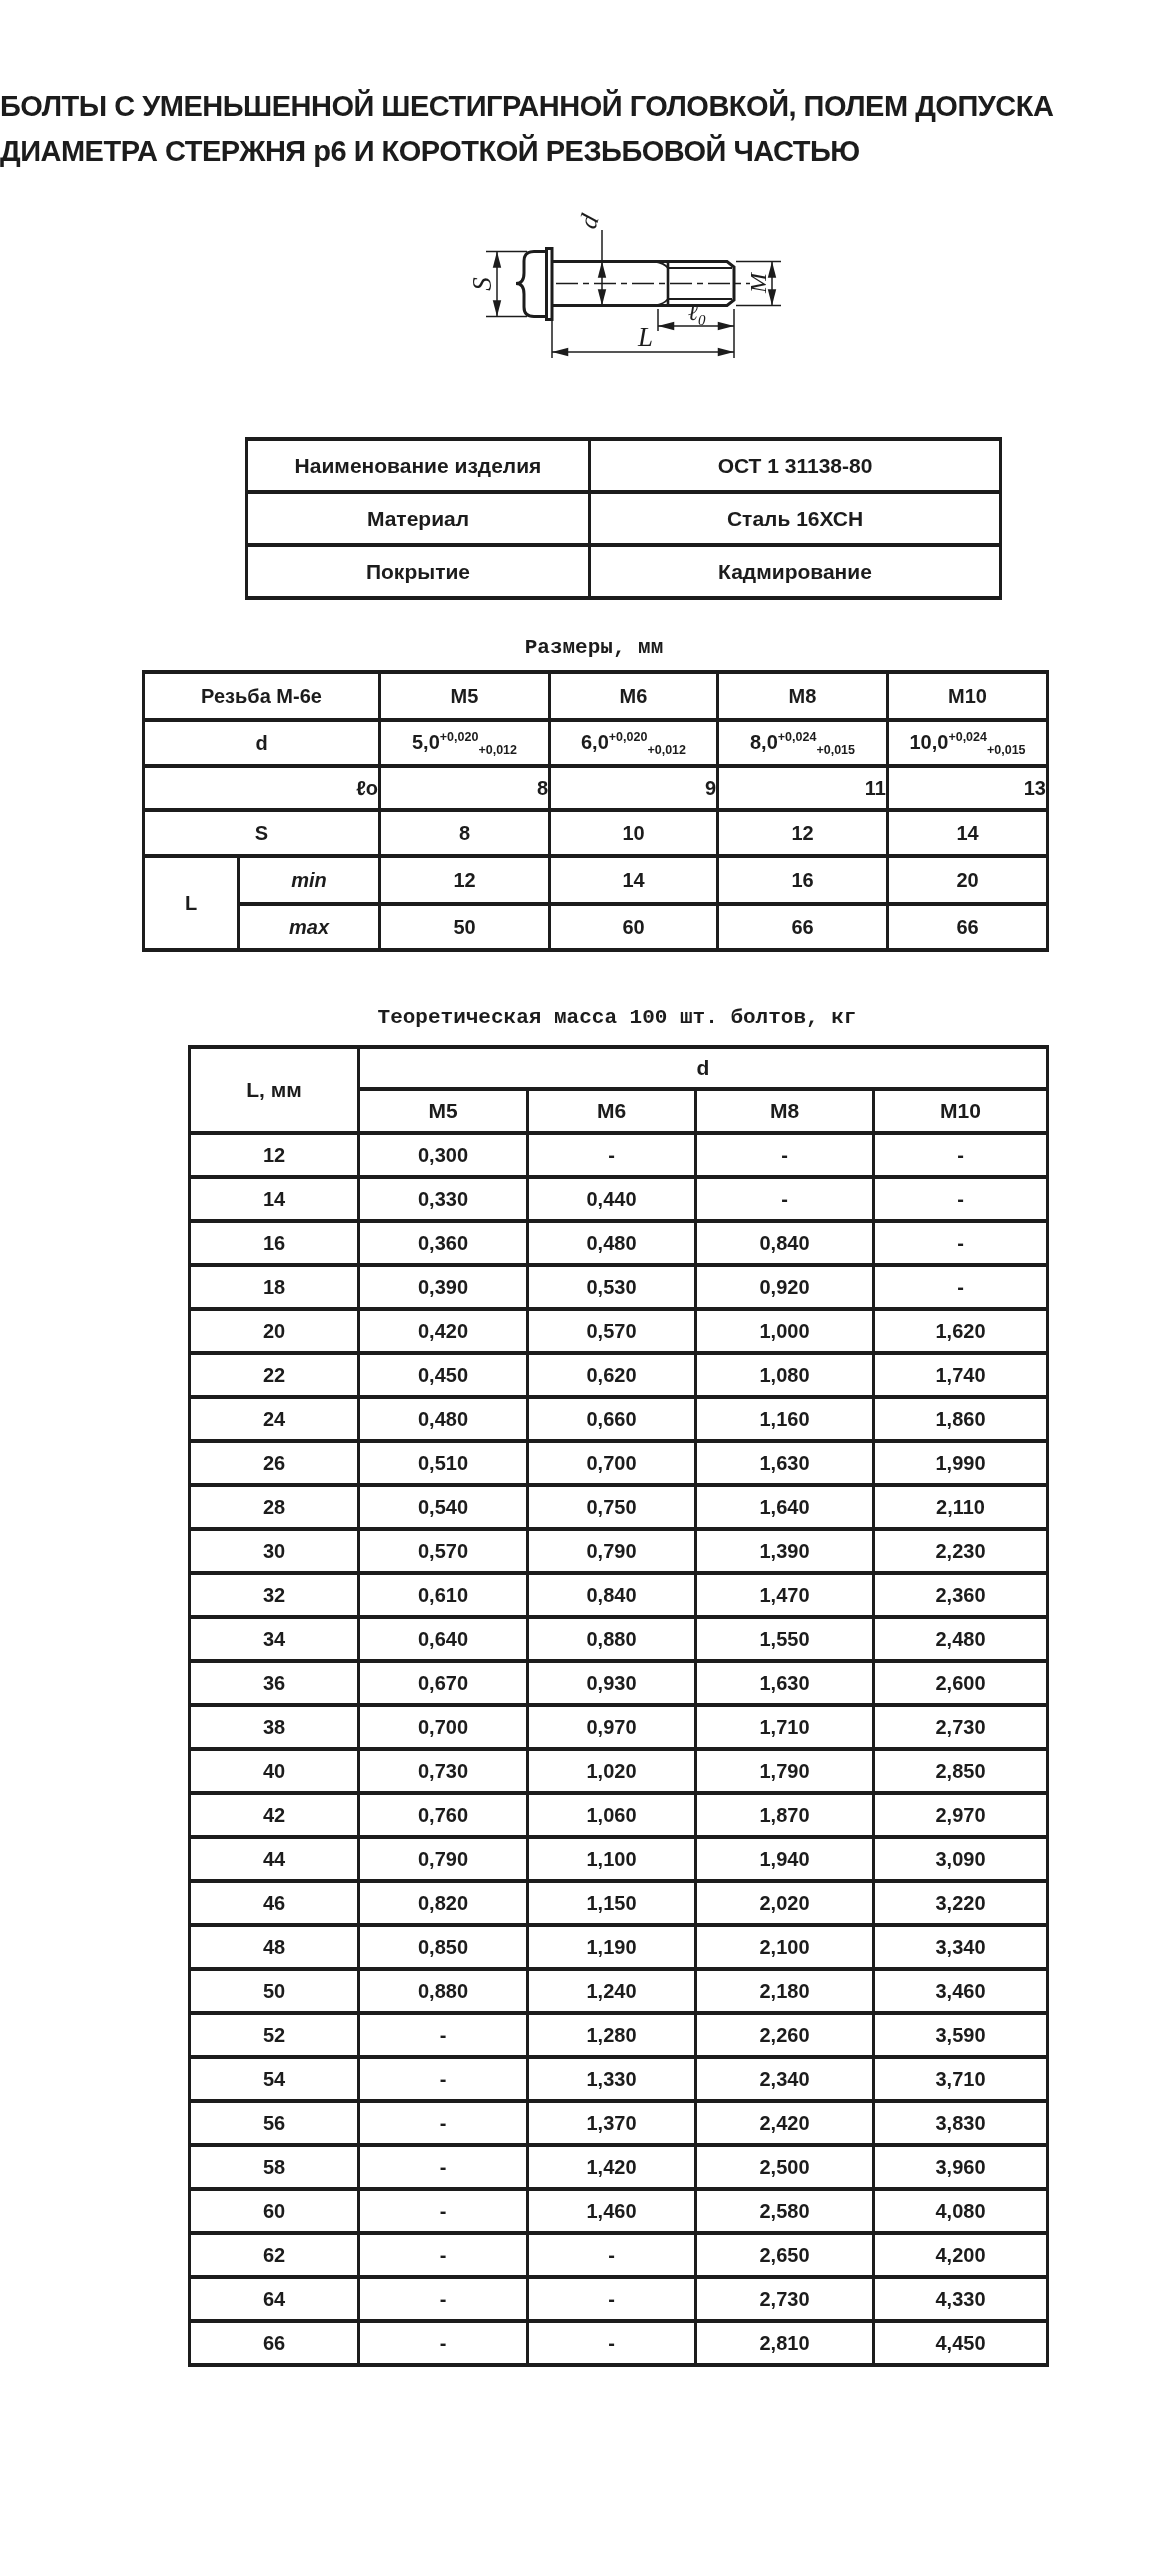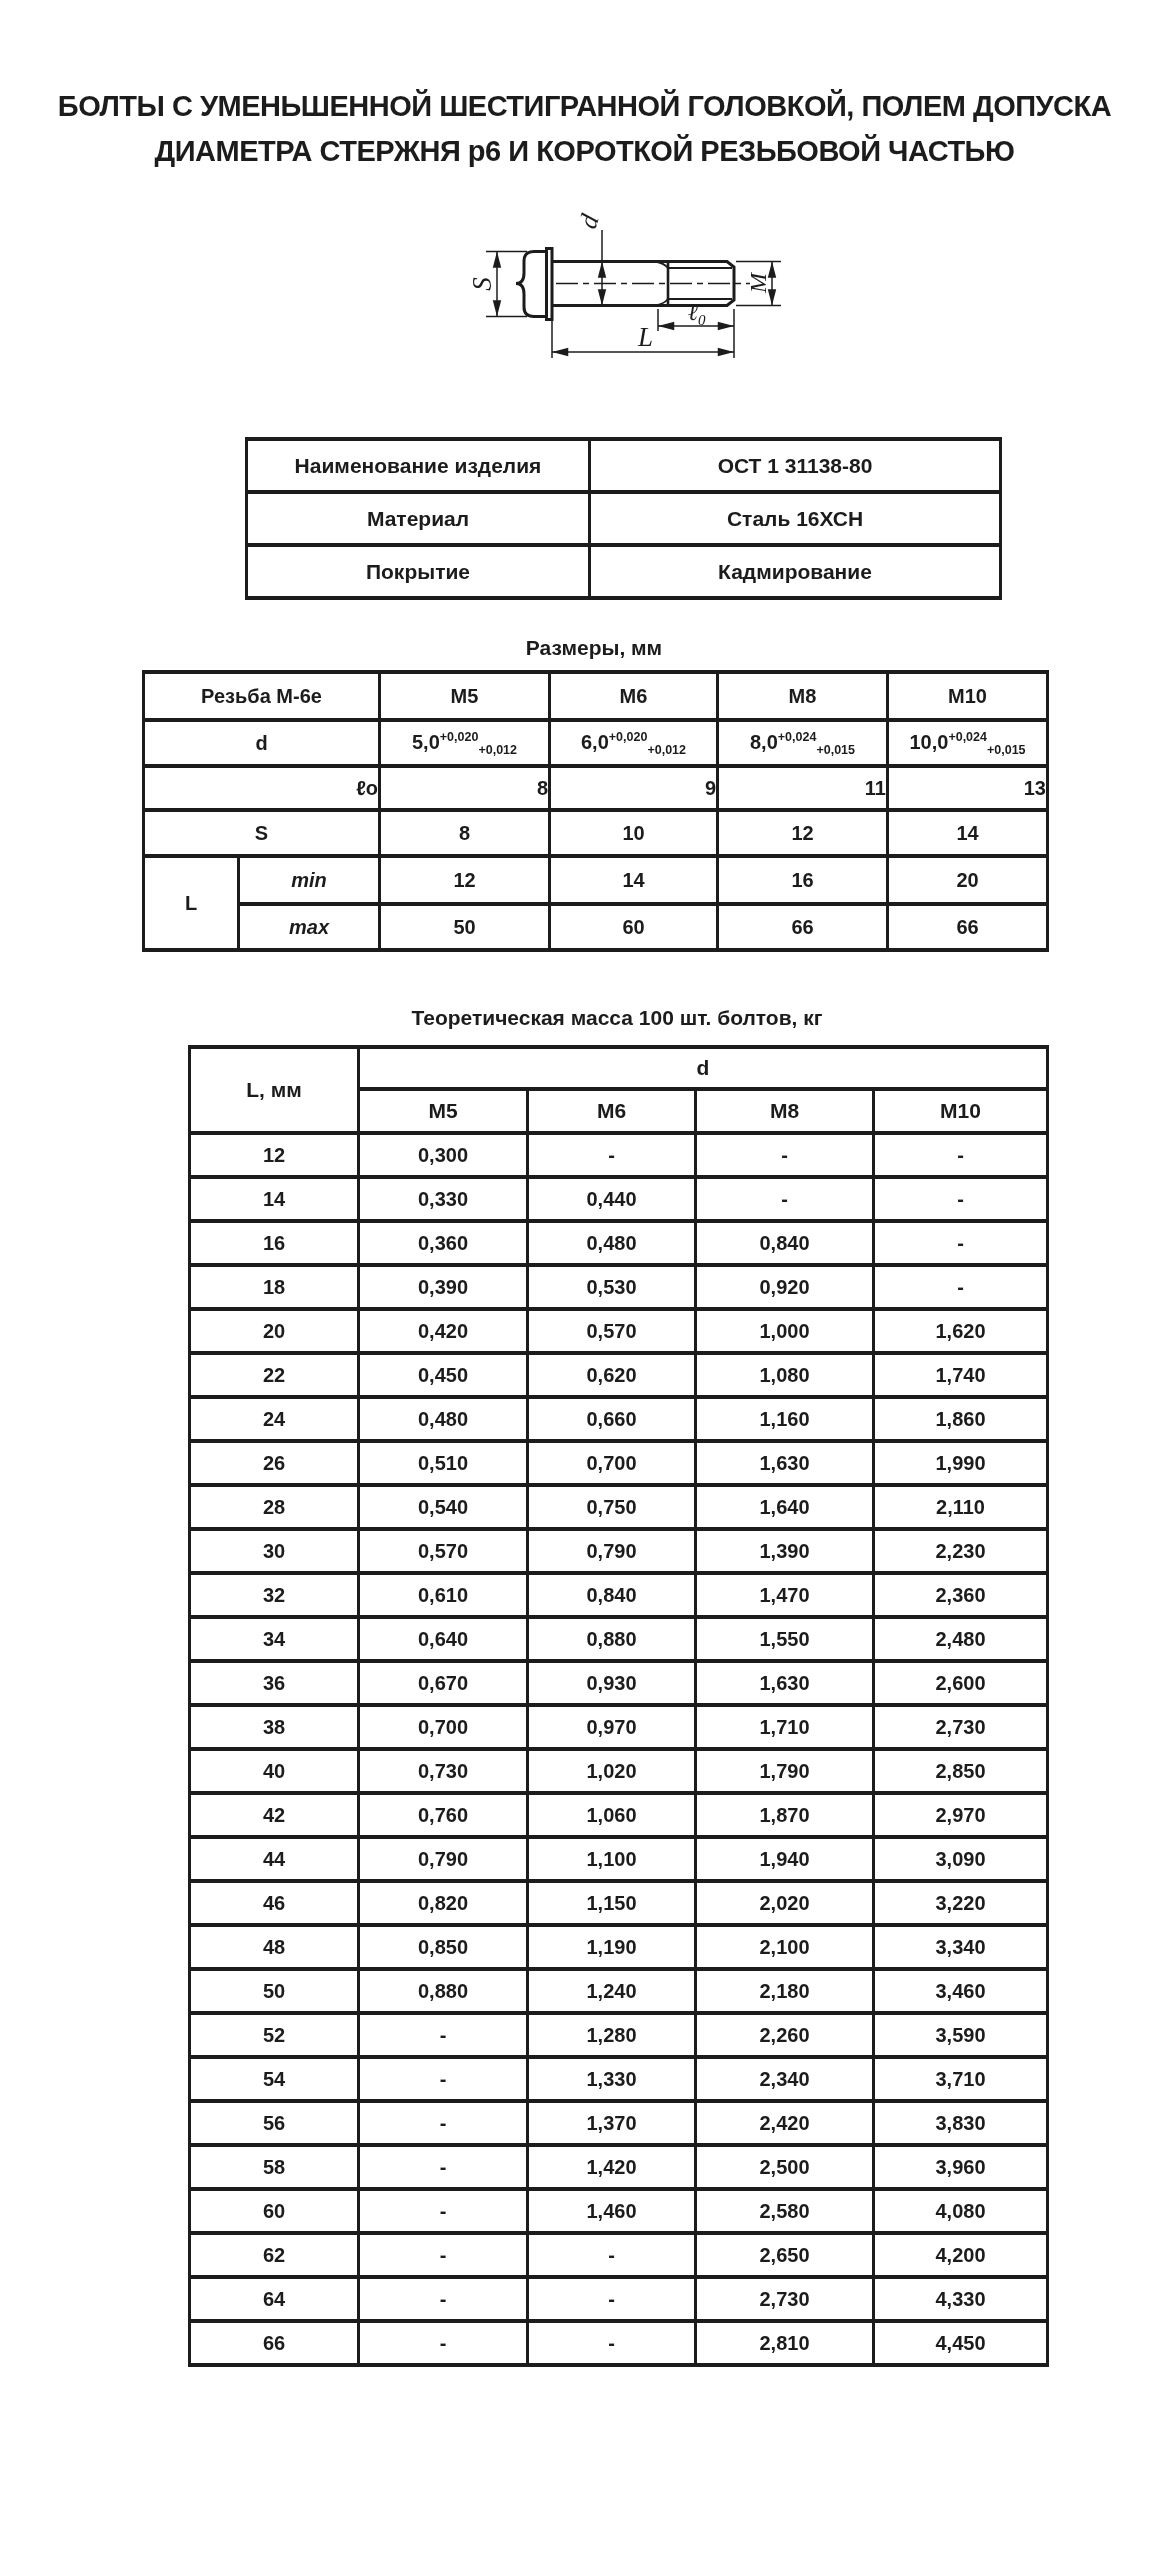--- a/index.html
+++ b/index.html
@@ -6,39 +6,39 @@
   .page{
     position:relative;
     width:1169px;height:2550px;
     background:#ffffff;
     font-family:"Liberation Sans",sans-serif;
     color:#1c1c1c;
     overflow:hidden;
   }
   .doc-title{
     position:absolute;top:84px;left:0;right:0;
-    text-align:center;font-weight:bold;font-size:29px;line-height:45px;
+    text-align:left;font-weight:bold;font-size:29px;line-height:45px;
     letter-spacing:-0.5px;white-space:nowrap;
   }
   .drawing{position:absolute;left:400px;top:190px;width:440px;height:230px;}
 
   table{border-collapse:collapse;table-layout:fixed;}
   td,th{
     border:3px solid #1c1c1c;border-top-width:4px;border-bottom-width:4px;
     text-align:center;vertical-align:middle;
     font-weight:bold;font-size:21px;color:#1c1c1c;
     padding:0;overflow:hidden;
   }
   .info-table{position:absolute;left:245px;top:437px;width:757px;}
   .info-table td{height:49px;}
   .info-table .lbl{width:340px;}
 
   .caption{
     position:absolute;text-align:center;
-    font-weight:bold;font-size:21px;
+    font-weight:bold;font-size:21px;font-family:Liberation Mono, monospace;
   }
   #caption-dim{left:142px;top:636px;width:904px;}
   #caption-mass{left:188px;top:1006px;width:858px;}
 
   .dim-table{position:absolute;left:142px;top:670px;width:904px;}
   .dim-table td{font-size:20px;}
   .dim-table .r1 td{height:44px;}
   .dim-table .r2 td{height:42px;}
   .dim-table .r3 td{height:40px;text-align:right;}
   .dim-table .r4 td{height:42px;}

